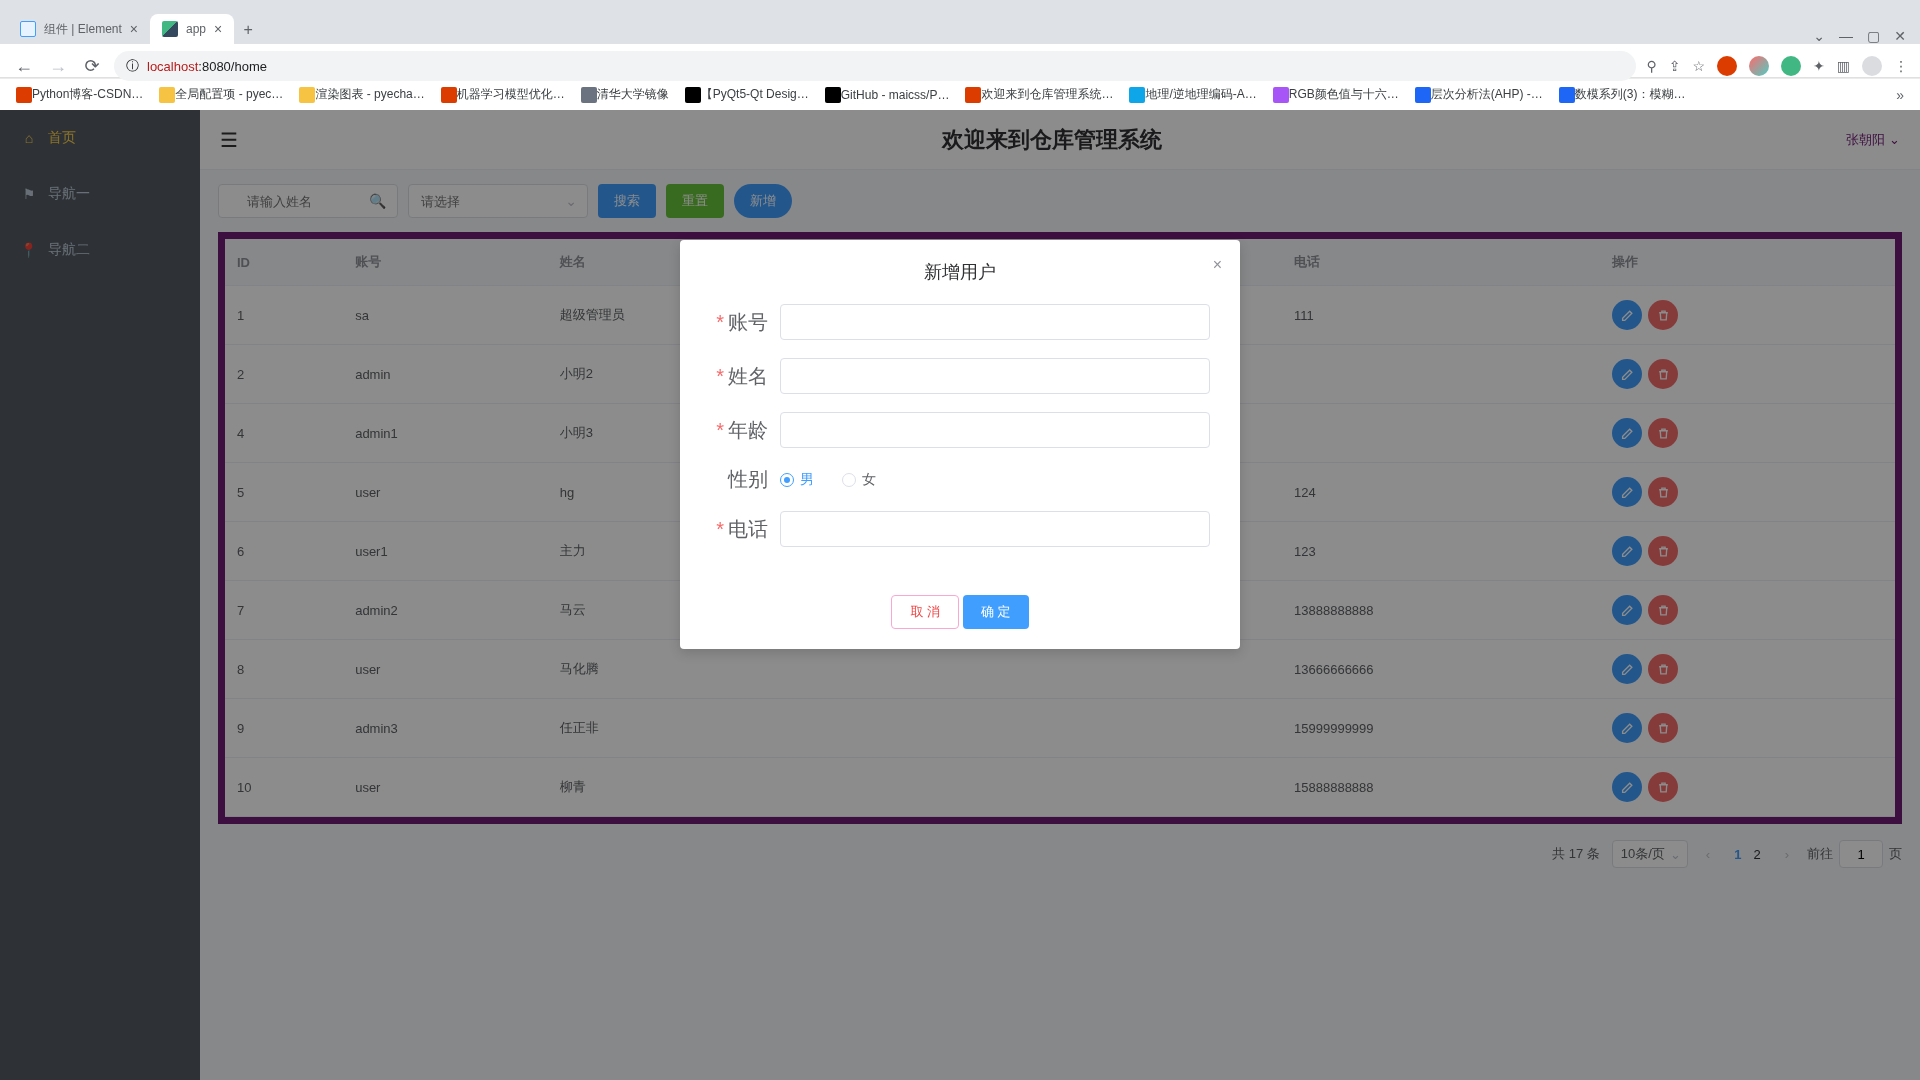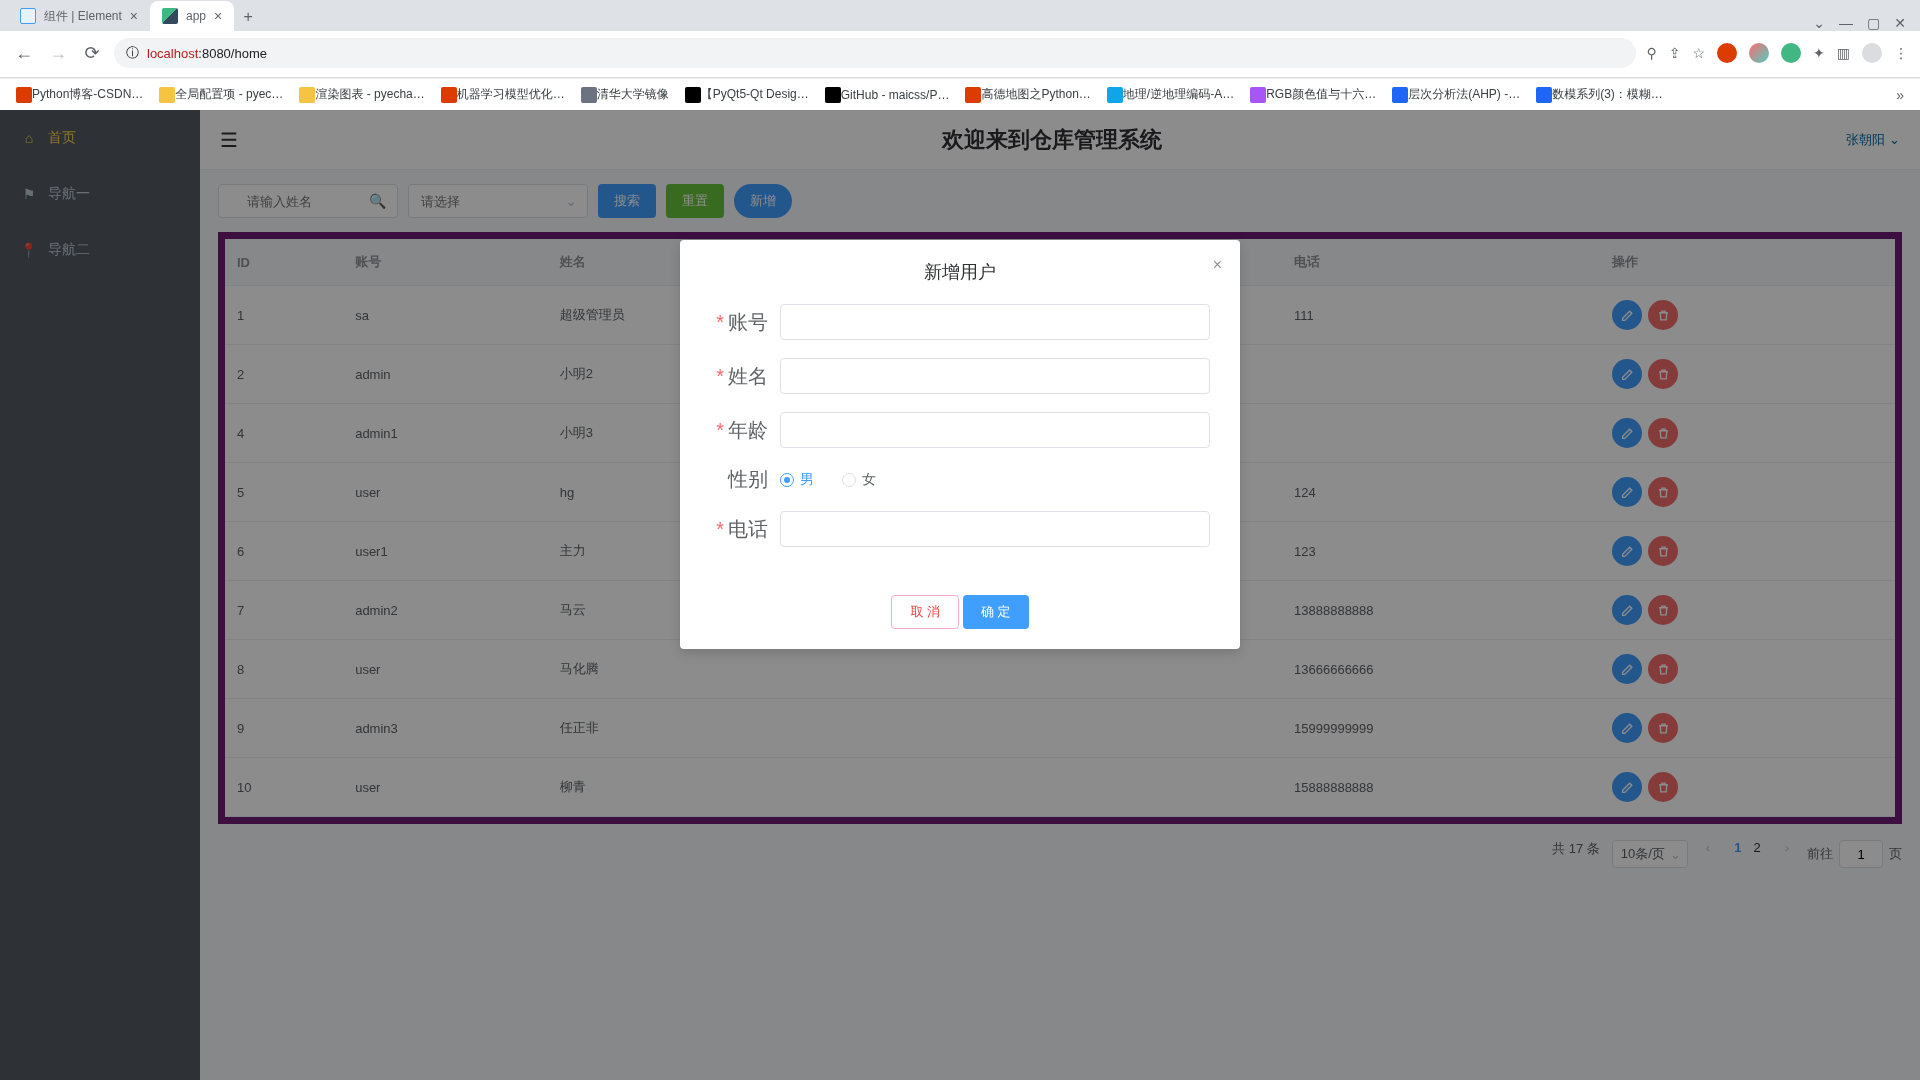--- a/index.html
+++ b/index.html
@@ -1,20 +1,20 @@
 <!DOCTYPE html>
 <html><head>
 <meta charset="utf-8">
 <style>
 * { box-sizing: border-box; margin: 0; padding: 0; }
 body { font-family: "Microsoft YaHei", "Helvetica Neue", Arial, sans-serif; font-size: 14px; color: #606266; background: #f5f5f5; overflow: hidden; }
 
 
 .browser-chrome { height: 78px; background: #fff; border-bottom: 1px solid #e0e0e0; }
-.tab-bar { height: 31px; background: #dee1e6; display: flex; align-items: flex-end; padding-left: 8px; }
+.tab-bar { height: 44px; background: #dee1e6; display: flex; align-items: flex-end; padding-left: 8px; }
 .tab { height: 30px; padding: 0 12px; display: flex; align-items: center; gap: 8px; font-size: 12px; color: #5f6368; border-radius: 8px 8px 0 0; max-width: 200px; }
 .tab.active { background: #fff; }
 .tab .tab-favicon { width: 16px; height: 16px; border-radius: 2px; display: inline-block; }
 .tab .tab-close { font-size: 14px; color: #5f6368; cursor: pointer; }
 .tab-new { width: 28px; height: 28px; display: flex; align-items: center; justify-content: center; font-size: 16px; color: #5f6368; cursor: pointer; }
 .tab-spacer { flex: 1; }
 .window-controls { display: flex; gap: 14px; padding: 0 14px; align-items: center; color: #5f6368; font-size: 14px;}
 .addr-bar { height: 44px; display: flex; align-items: center; gap: 10px; padding: 0 12px; }
 .nav-btn { width: 24px; height: 24px; display: flex; align-items: center; justify-content: center; color: #5f6368; font-size: 18px; cursor: pointer; }
 .url-box { flex: 1; height: 30px; border-radius: 15px; background: #f1f3f4; display: flex; align-items: center; padding: 0 12px; gap: 8px; font-size: 13px; color: #202124; }
@@ -30,21 +30,21 @@
 .sidebar { width: 200px; background: #545c64; color: #fff; }
 .side-item { height: 56px; display: flex; align-items: center; gap: 10px; padding: 0 20px; cursor: pointer; font-size: 14px; }
 .side-item.active { color: #ffd04b; }
 .side-item:not(.active) { color: #bfcbd9; }
 .side-icon { width: 18px; height: 18px; display: inline-flex; align-items: center; justify-content: center; }
 
 .main { flex: 1; display: flex; flex-direction: column; background: #f5f7fa; }
 .topbar { height: 60px; background: #fff; display: flex; align-items: center; padding: 0 20px; border-bottom: 1px solid #ebeef5; }
 .hamburger { font-size: 20px; color: #333; cursor: pointer; margin-right: 20px; }
 .page-title { flex: 1; text-align: center; font-size: 22px; font-weight: 700; color: #303133; }
-.user-drop { color: #0369a1; font-size: 13px; cursor: pointer; display: flex; align-items: center; gap: 4px; }
+.user-drop { color: #701a75; font-size: 13px; cursor: pointer; display: flex; align-items: center; gap: 4px; }
 
 .toolbar { padding: 14px 18px; display: flex; gap: 10px; align-items: center; }
 .el-input { height: 34px; border: 1px solid #dcdfe6; border-radius: 4px; background: #fff; padding: 0 30px 0 12px; font-size: 13px; color: #606266; position: relative; display: flex; align-items: center; }
 .el-input input { border: none; outline: none; width: 100%; font-size: 13px; background: transparent; }
 .el-input .suffix { position: absolute; right: 10px; color: #c0c4cc; font-size: 14px; }
 .name-input { width: 180px; padding-left: 28px; }
 .select-input { width: 180px; }
 .el-btn { height: 34px; padding: 0 16px; border: none; border-radius: 4px; font-size: 13px; color: #fff; cursor: pointer; }
 .btn-primary { background: #409eff; }
 .btn-success { background: #67c23a; }
@@ -53,21 +53,21 @@
 .table-wrap { margin: 0 18px; background: #fff; border: 7px solid #701a75; }
 table { width: 100%; border-collapse: collapse; }
 th, td { text-align: left; padding: 14px 12px; font-size: 13px; color: #606266; border-bottom: 1px solid #ebeef5; }
 th { background: #f5f7fa; color: #909399; font-weight: 600; }
 .tag { display: inline-block; padding: 0 8px; height: 24px; line-height: 22px; border-radius: 3px; font-size: 12px; }
 .tag-green { background: #f0f9eb; border: 1px solid #e1f3d8; color: #67c23a; }
 .op-btn { width: 30px; height: 30px; border-radius: 50%; border: none; color: #fff; display: inline-flex; align-items: center; justify-content: center; cursor: pointer; margin-right: 6px; font-size: 13px; }
 .op-edit { background: #409eff; }
 .op-del { background: #f56c6c; }
 
-.pager { display: flex; justify-content: flex-end; gap: 12px; padding: 16px 18px; font-size: 13px; color: #606266; }
+.pager { display: flex; justify-content: flex-end; align-items: center; gap: 12px; padding: 16px 18px; font-size: 13px; color: #606266; }
 .page-num { padding: 0 6px; cursor: pointer; color: #303133; }
 .page-num.active { color: #409eff; font-weight: 600; }
 .page-arrow { color: #c0c4cc; cursor: pointer; padding: 0 6px; }
 .page-size-sel { height: 28px; border: 1px solid #dcdfe6; border-radius: 4px; padding: 0 22px 0 8px; background: #fff; position: relative; display: inline-flex; align-items: center; }
 .page-jump { display: flex; align-items: center; gap: 6px; }
 .page-jump input { width: 44px; height: 28px; border: 1px solid #dcdfe6; border-radius: 4px; text-align: center; font-size: 13px; }
 
 
 .overlay { position: absolute; top: 110px; left: 0; right: 0; bottom: 0; background: rgba(0,0,0,0.45); display: flex; align-items: flex-start; justify-content: center; padding-top: 130px; }
 .dialog { width: 560px; background: #fff; border-radius: 4px; box-shadow: 0 4px 12px rgba(0,0,0,.15); }
@@ -162,21 +162,21 @@
     <div class="bm">
       <span class="bm-icon" style="background:#000000"></span>
       <span>【PyQt5-Qt Desig…</span>
     </div>
     <div class="bm">
       <span class="bm-icon" style="background:#000000"></span>
       <span>GitHub - maicss/P…</span>
     </div>
     <div class="bm">
       <span class="bm-icon" style="background:#dc3c00"></span>
-      <span>高德地图之Python…</span>
+      <span>欢迎来到仓库管理系统…</span>
     </div>
     <div class="bm">
       <span class="bm-icon" style="background:#0ea5e9"></span>
       <span>地理/逆地理编码-A…</span>
     </div>
     <div class="bm">
       <span class="bm-icon" style="background:#a855f7"></span>
       <span>RGB颜色值与十六…</span>
     </div>
     <div class="bm">

